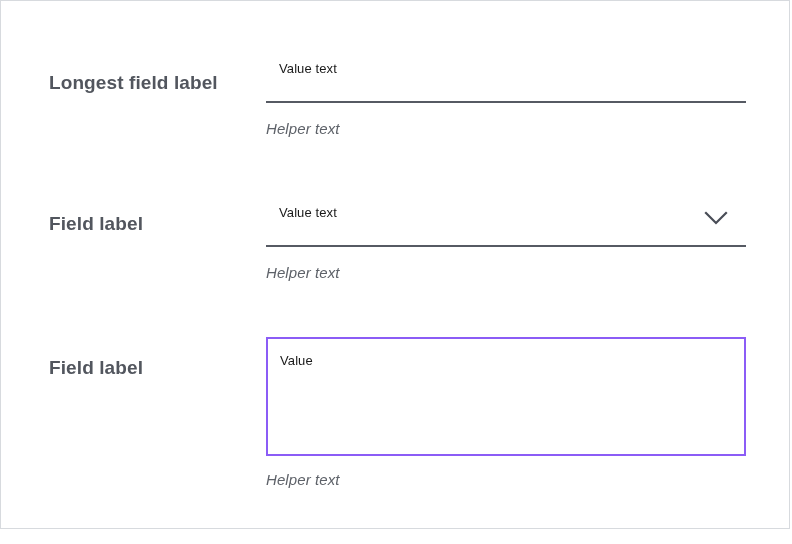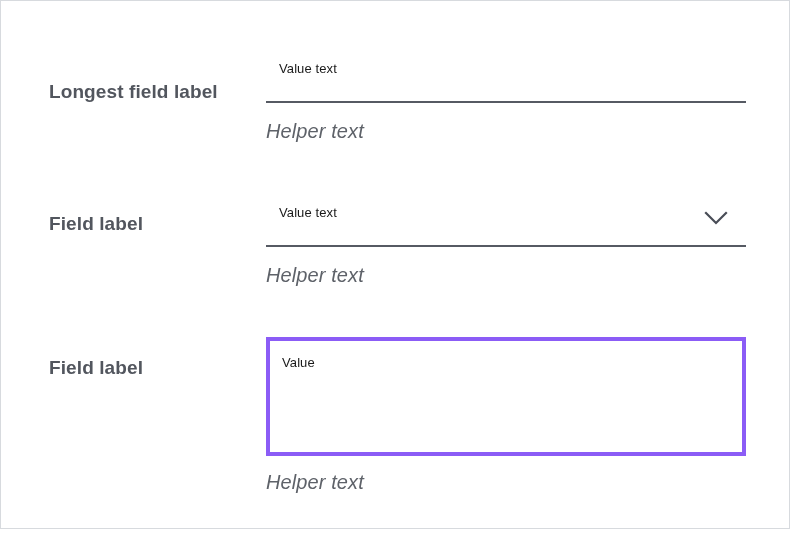--- a/index.html
+++ b/index.html
@@ -81,45 +81,45 @@
   .chevron-icon {
     position: absolute;
     right: 17px;
     top: 4px;
     width: 26px;
     height: 18px;
     display: block;
   }
 
   .helper-text {
-    font-size: 20px;
+    font-size: 15px;
     font-style: italic;
     font-weight: 400;
     color: #5e6269;
     letter-spacing: 0.1px;
     white-space: nowrap;
   }
 
   .textarea-box {
     position: relative;
     width: 480px;
     height: 119px;
-    border: 4px solid #8b5cf6;
+    border: 2px solid #8b5cf6;
     box-sizing: border-box;
     background: #ffffff;
   }
   .textarea-box .value-text {
     position: absolute;
     left: 12px;
     top: 14px;
   }
 
   
   #row-text        { top: 60px; }
-  #row-text .field-label   { top: 20px; }
+  #row-text .field-label   { top: 11px; }
   #row-text .control-col   { top: 0; }
   #row-text .underline-field { height: 42px; }
   #row-text .helper-text   { position: absolute; left: 0; top: 59px; }
 
   
   #row-select      { top: 204px; }
   #row-select .field-label { top: 8px; }
   #row-select .control-col { top: 0; }
   #row-select .underline-field { height: 42px; }
   #row-select .helper-text { position: absolute; left: 0; top: 59px; }

